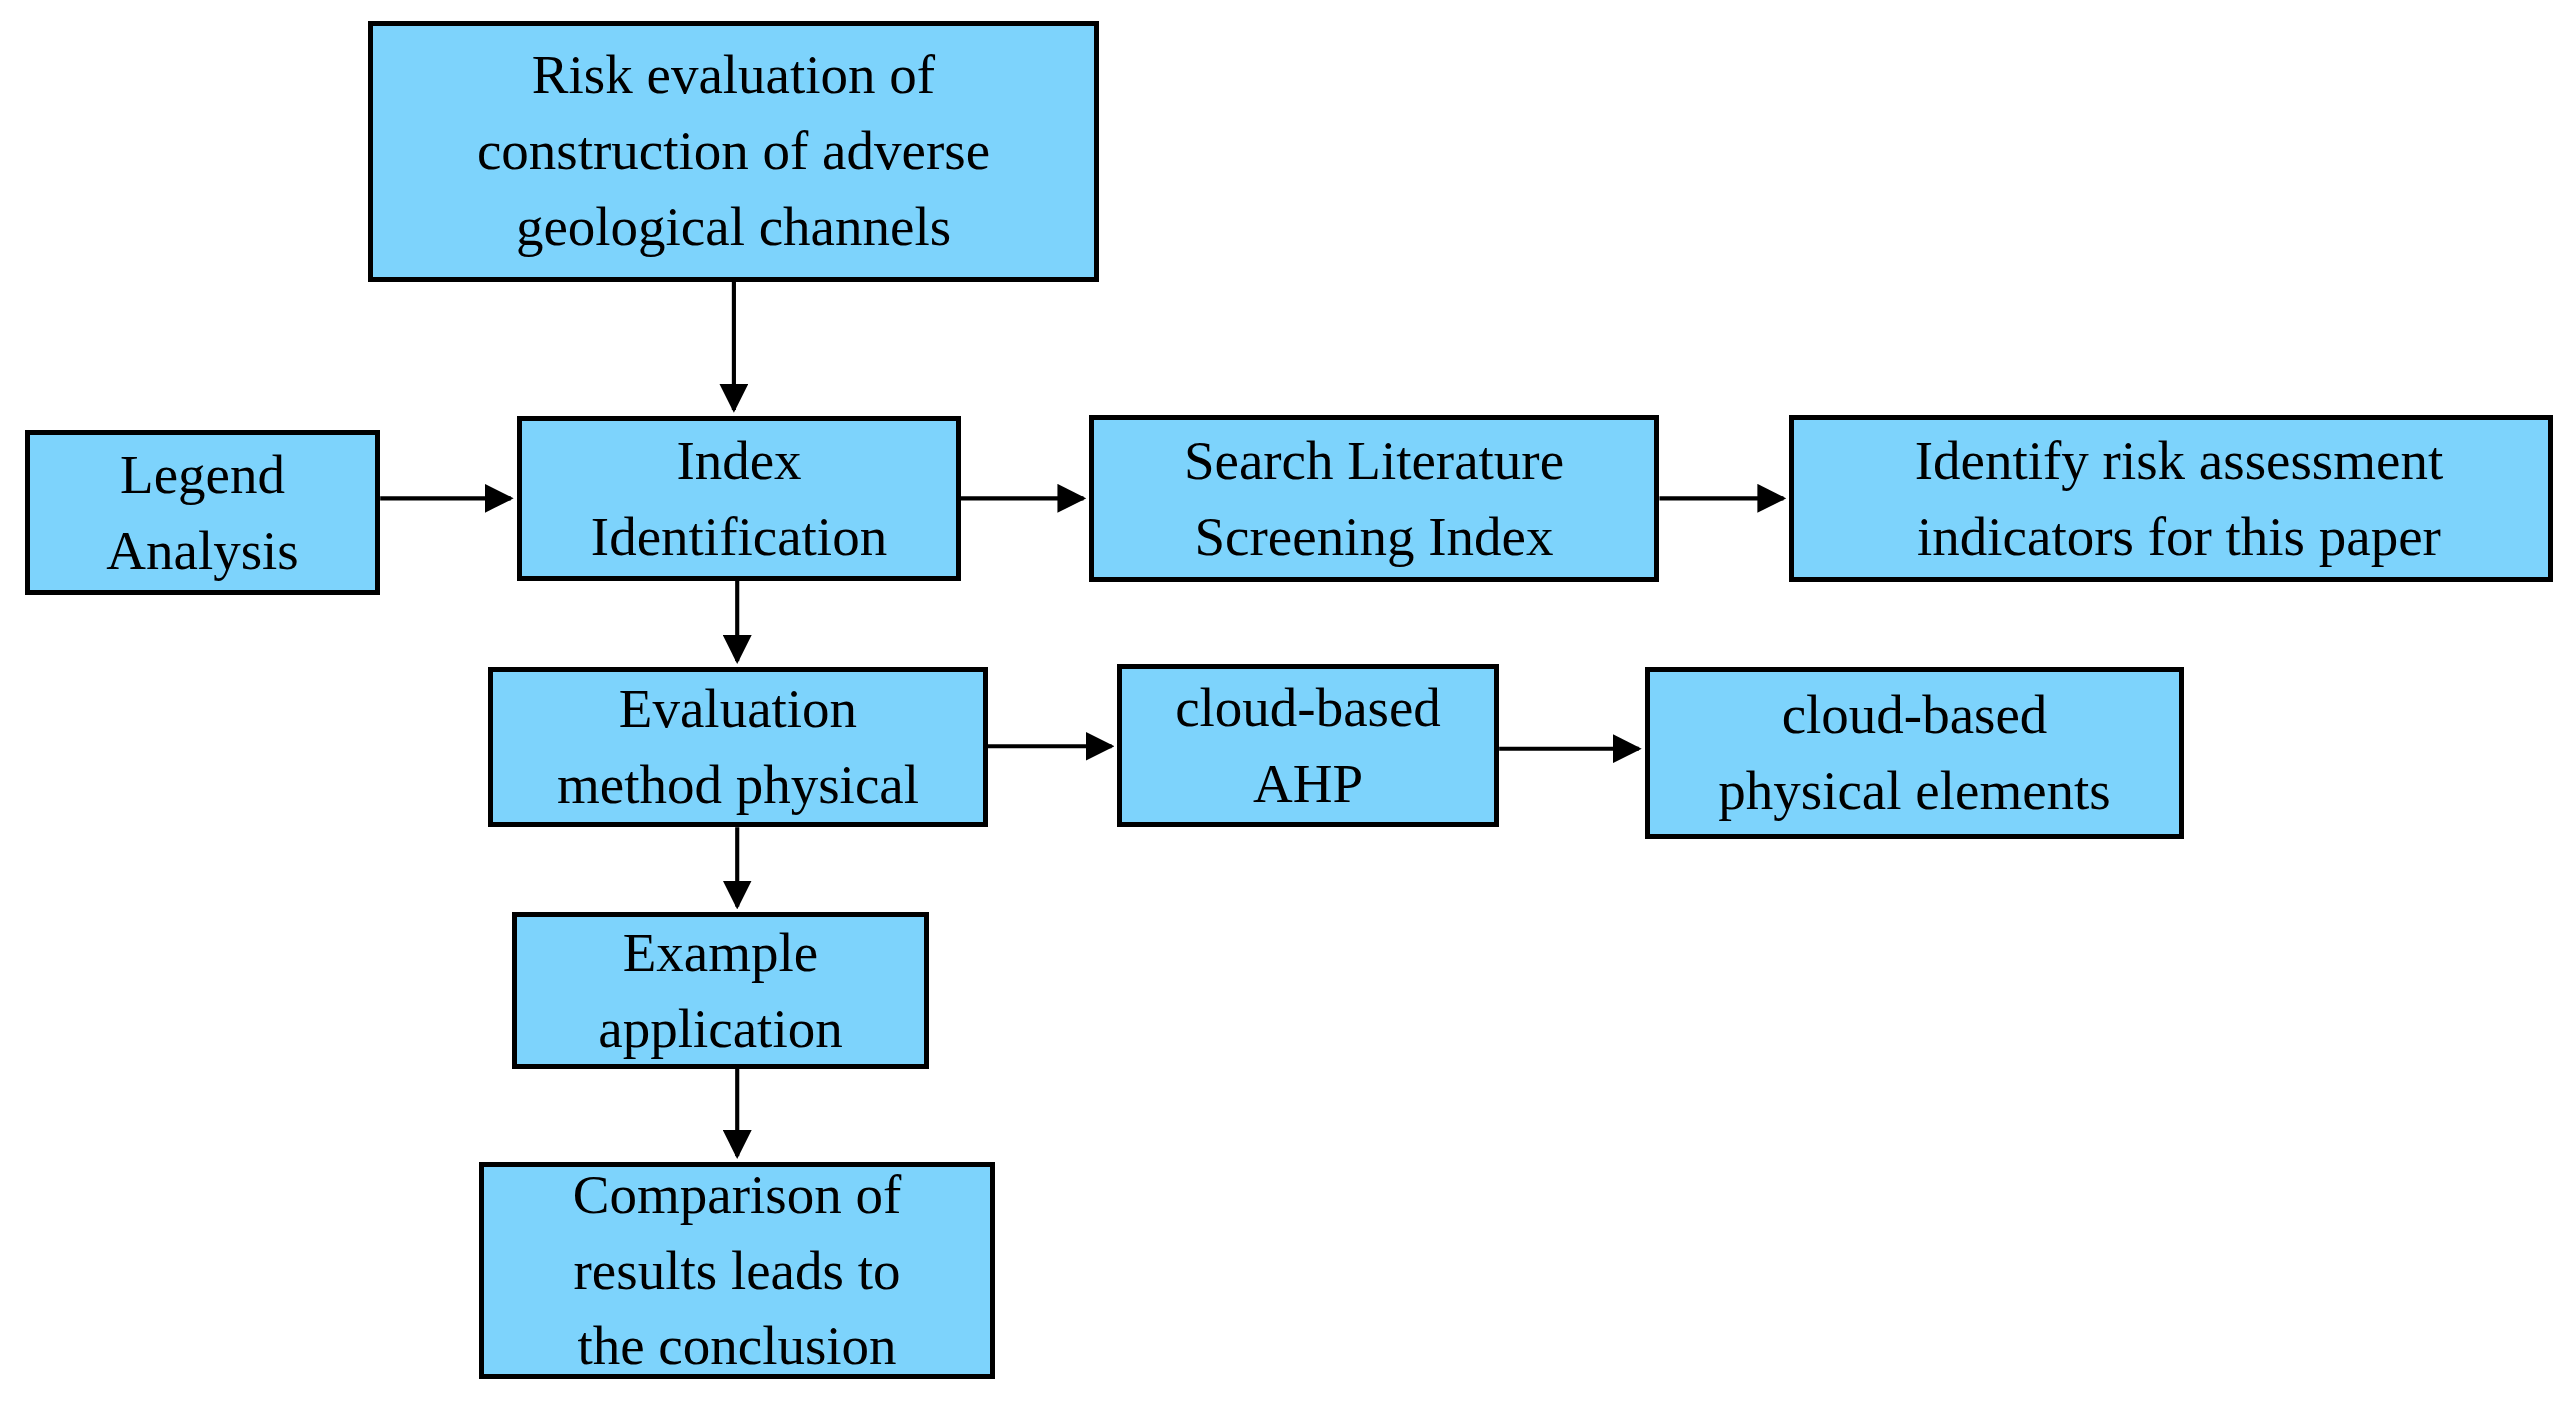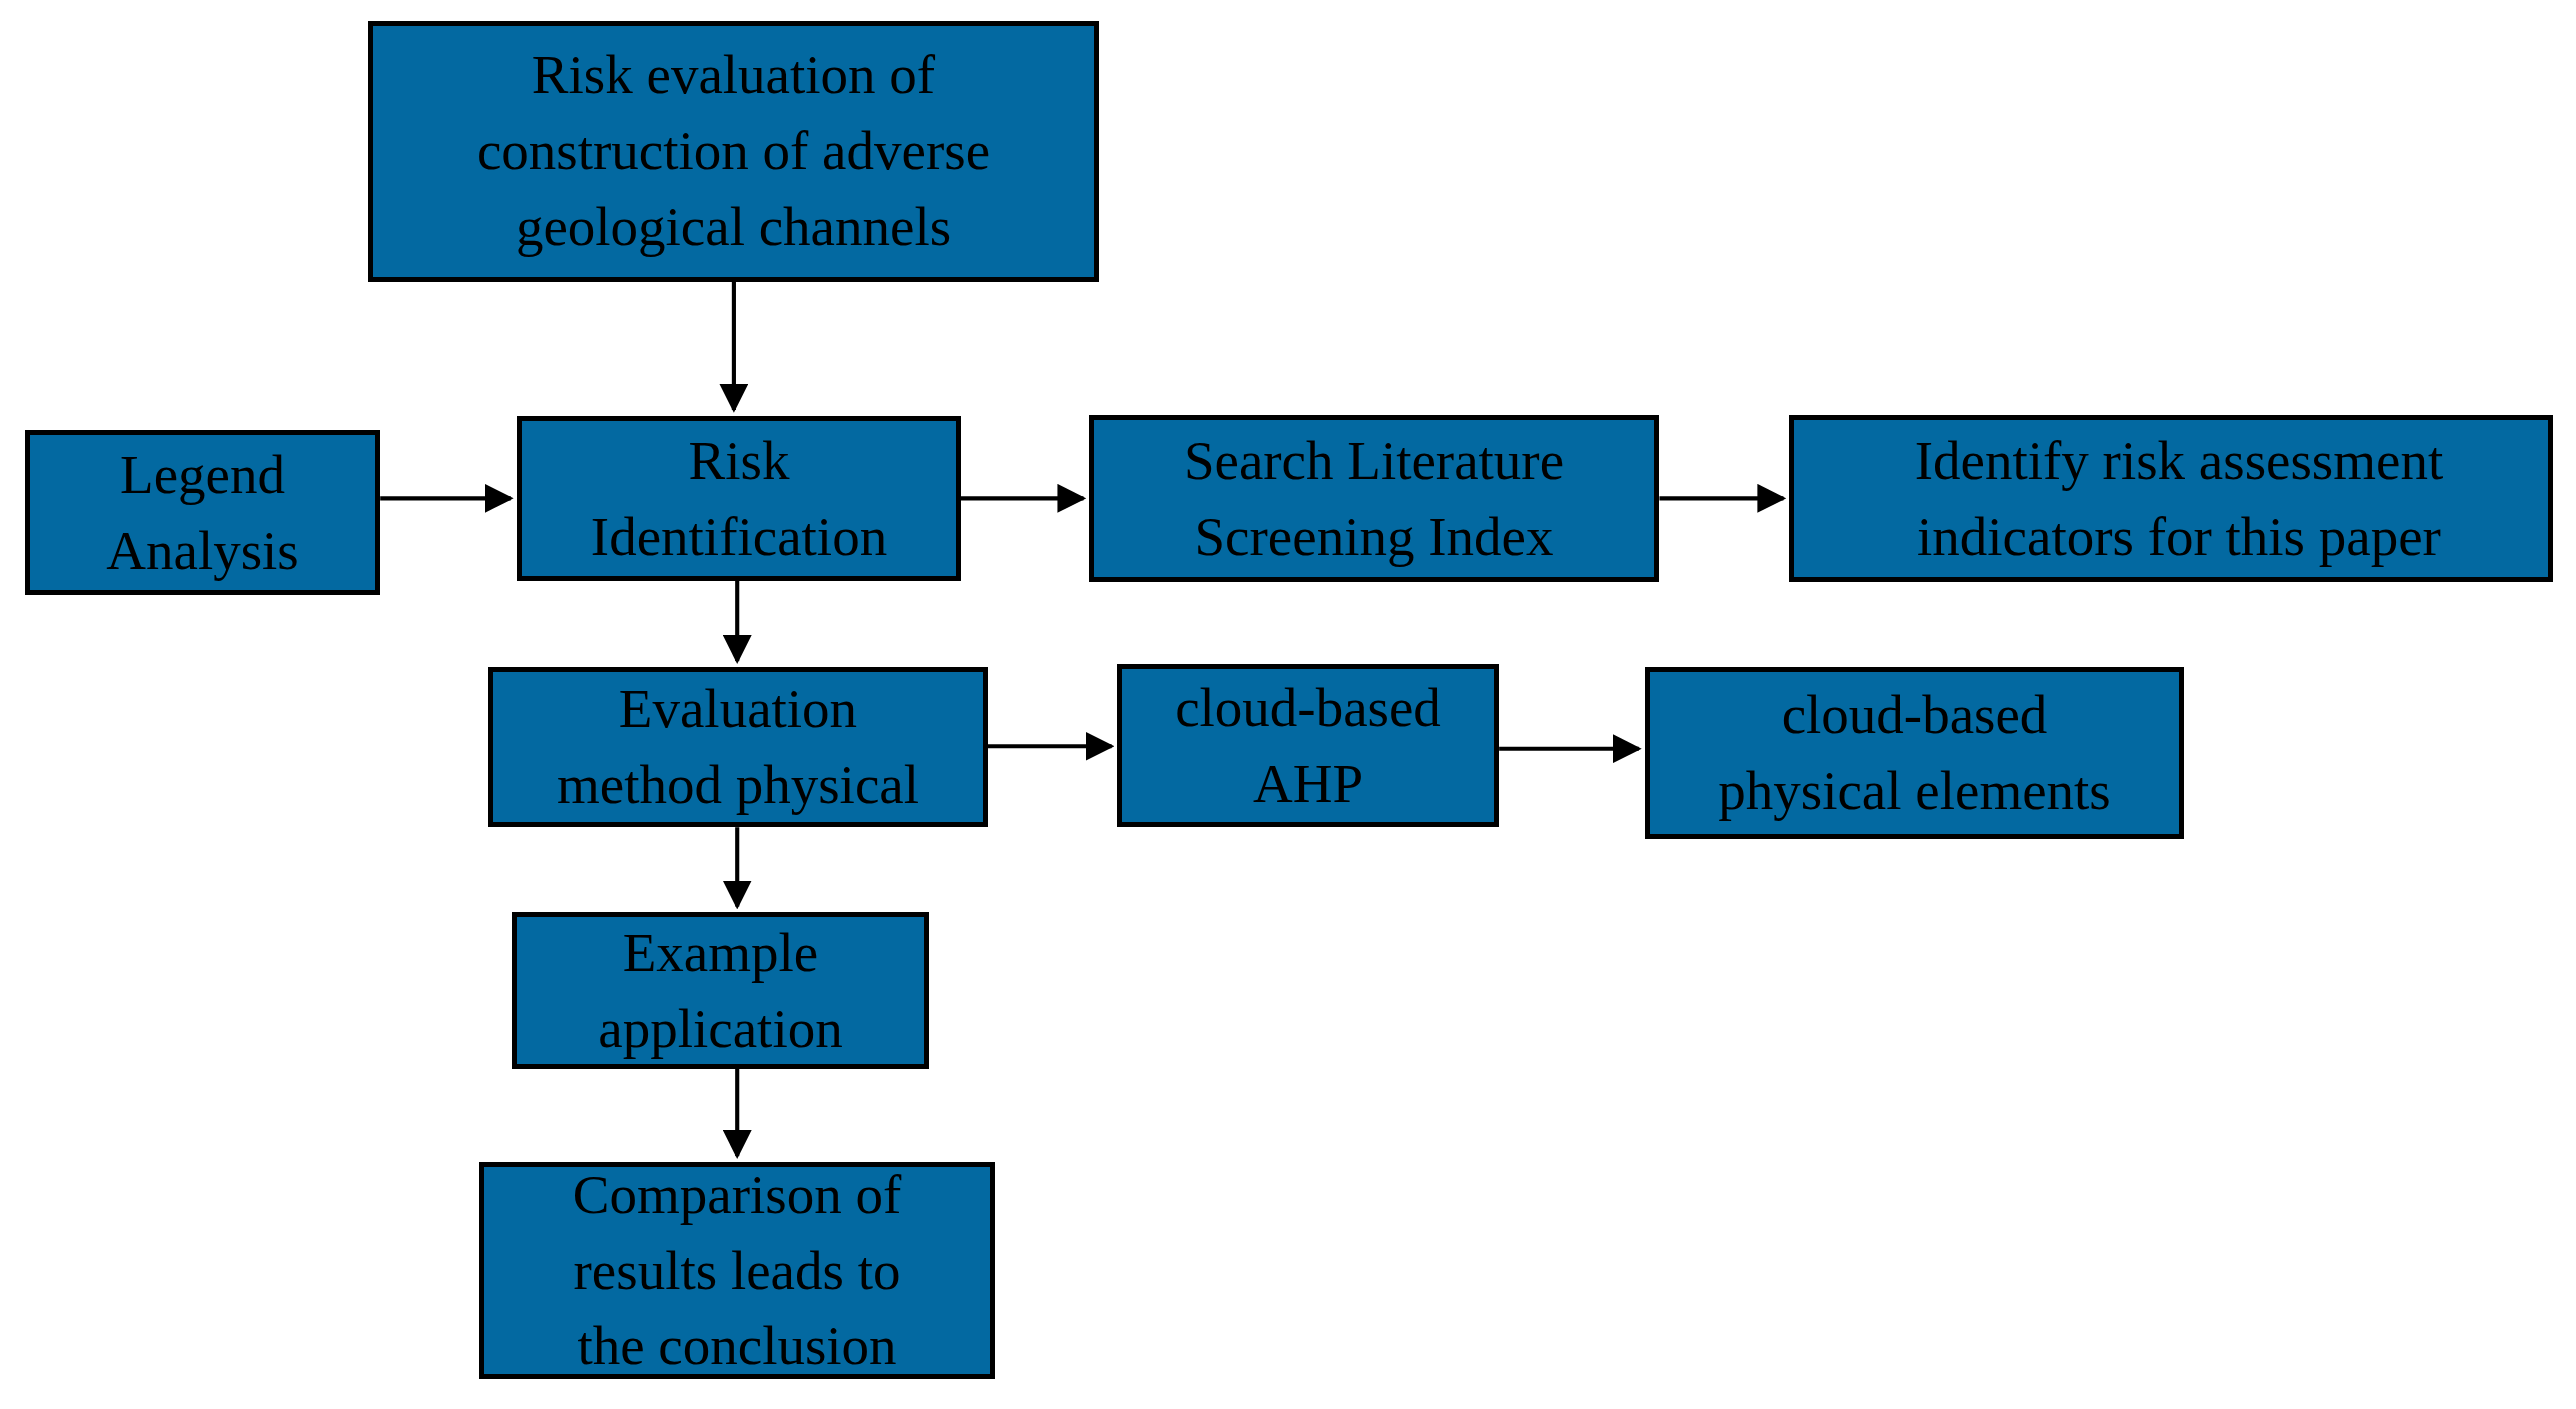--- a/index.html
+++ b/index.html
@@ -25,21 +25,21 @@
     pointer-events: none;
   }
   .arrow-layer line {
     stroke: #000000;
     stroke-width: 5;
   }
   .node {
     position: absolute;
     box-sizing: border-box;
     border: 5px solid #000000;
-    background: #0369a1;
+    background: #7dd3fc;
     display: flex;
     align-items: center;
     justify-content: center;
     text-align: center;
   }
   .node .label {
     white-space: pre-line;
     font-size: 55px;
     line-height: 1.38;
     color: #000000;
@@ -73,21 +73,21 @@
 construction of adverse
 geological channels</span>
   </div>
 
   <div class="node" style="left:25px; top:416px; width:355px; height:165px;margin-top:14px;">
     <span class="label">Legend
 Analysis</span>
   </div>
 
   <div class="node" style="left:517px; top:416px; width:444px; height:165px;">
-    <span class="label">Risk
+    <span class="label">Index
 Identification</span>
   </div>
 
   <div class="node" style="left:1089px; top:415px; width:570px; height:167px;">
     <span class="label">Search Literature
 Screening Index</span>
   </div>
 
   <div class="node" style="left:1789px; top:415px; width:764px; height:167px;padding-left:16px;">
     <span class="label">Identify risk assessment

